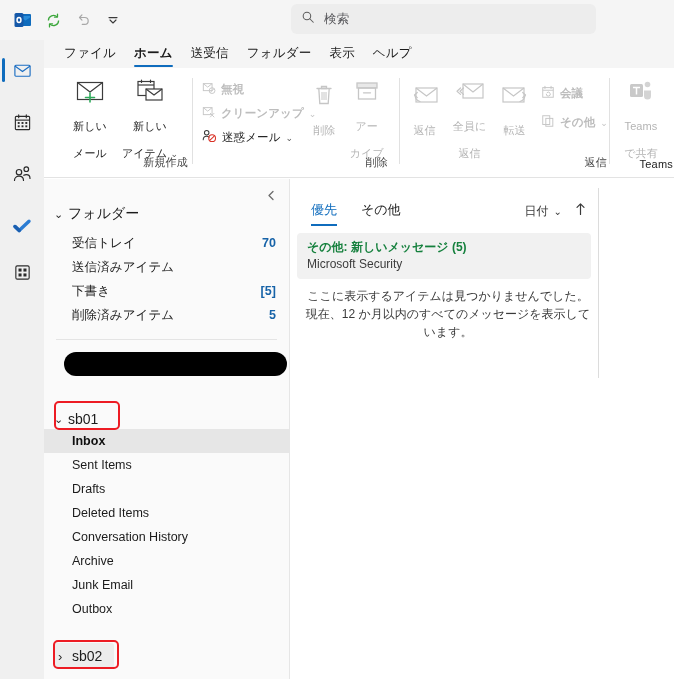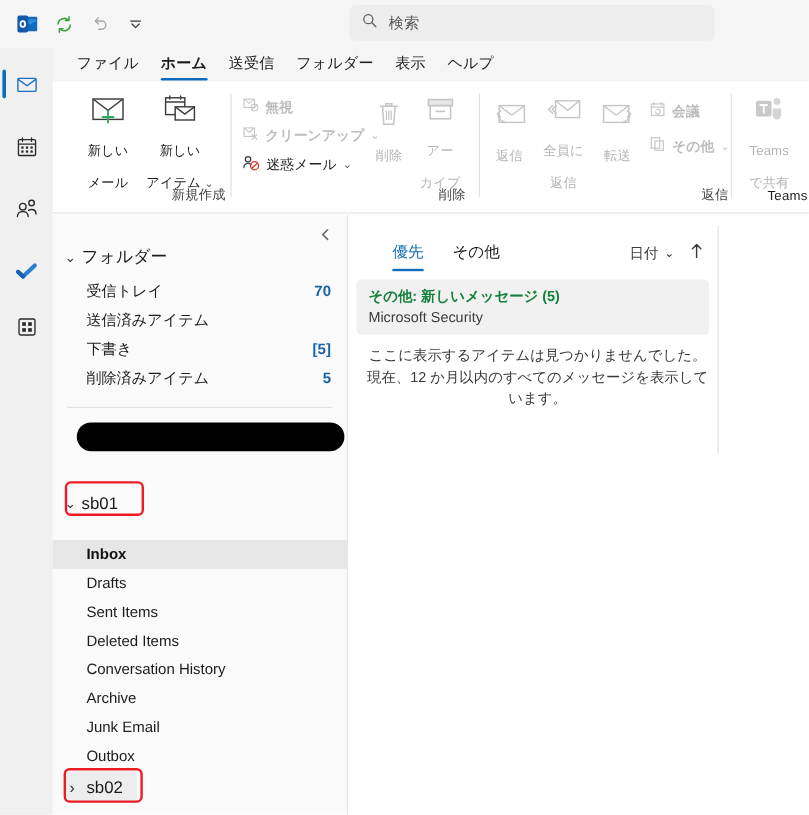--- a/index.html
+++ b/index.html
@@ -147,21 +147,21 @@
     background: #ffffff;
   }
   .ml-head {
     position: absolute; top: 18px; left: 0; width: 307px; height: 32px;
     display: flex; align-items: center;
   }
   .ml-tab {
     font-size: 13px; color: #1b1b1b; margin-left: 24px; padding-bottom: 7px;
     position: relative;
   }
-  .ml-tab:first-child { margin-left: 36px; text-align: right; }
+  .ml-tab:first-child { margin-left: 20px; text-align: right; }
   .ml-tab.active { color: #0f6cbd; }
   .ml-tab.active::after {
     content: ""; position: absolute; left: 0; right: 0; bottom: 0;
     height: 2px; background: #0f6cbd;
   }
   .ml-sort {
     position: absolute; right: 36px; top: 6px;
     display: flex; align-items: center; gap: 5px;
     font-size: 12px; color: #3a3a3a;
   }
@@ -511,29 +511,29 @@
     </div>
 
     <div class="divider" style="top:160px;"></div>
     <div class="redact" style="left:20px; top:173px; width:223px;"></div>
 
     <div class="acct-header" style="top:227px;">
       <span class="twisty">⌄</span>
       <span>sb01</span>
     </div>
 
-    <div style="position:absolute; top:250px; left:0; width:246px;margin-top:21px;">
+    <div style="position:absolute; top:250px; left:0; width:246px;">
       <div class="acct-row sel">
         <span>Inbox</span>
       </div>
       <div class="acct-row">
+        <span>Sent Items</span>
+      </div>
+      <div class="acct-row">
         <span>Drafts</span>
-      </div>
-      <div class="acct-row">
-        <span>Sent Items</span>
       </div>
       <div class="acct-row">
         <span>Deleted Items</span>
       </div>
       <div class="acct-row">
         <span>Conversation History</span>
       </div>
       <div class="acct-row">
         <span>Archive</span>
       </div>

